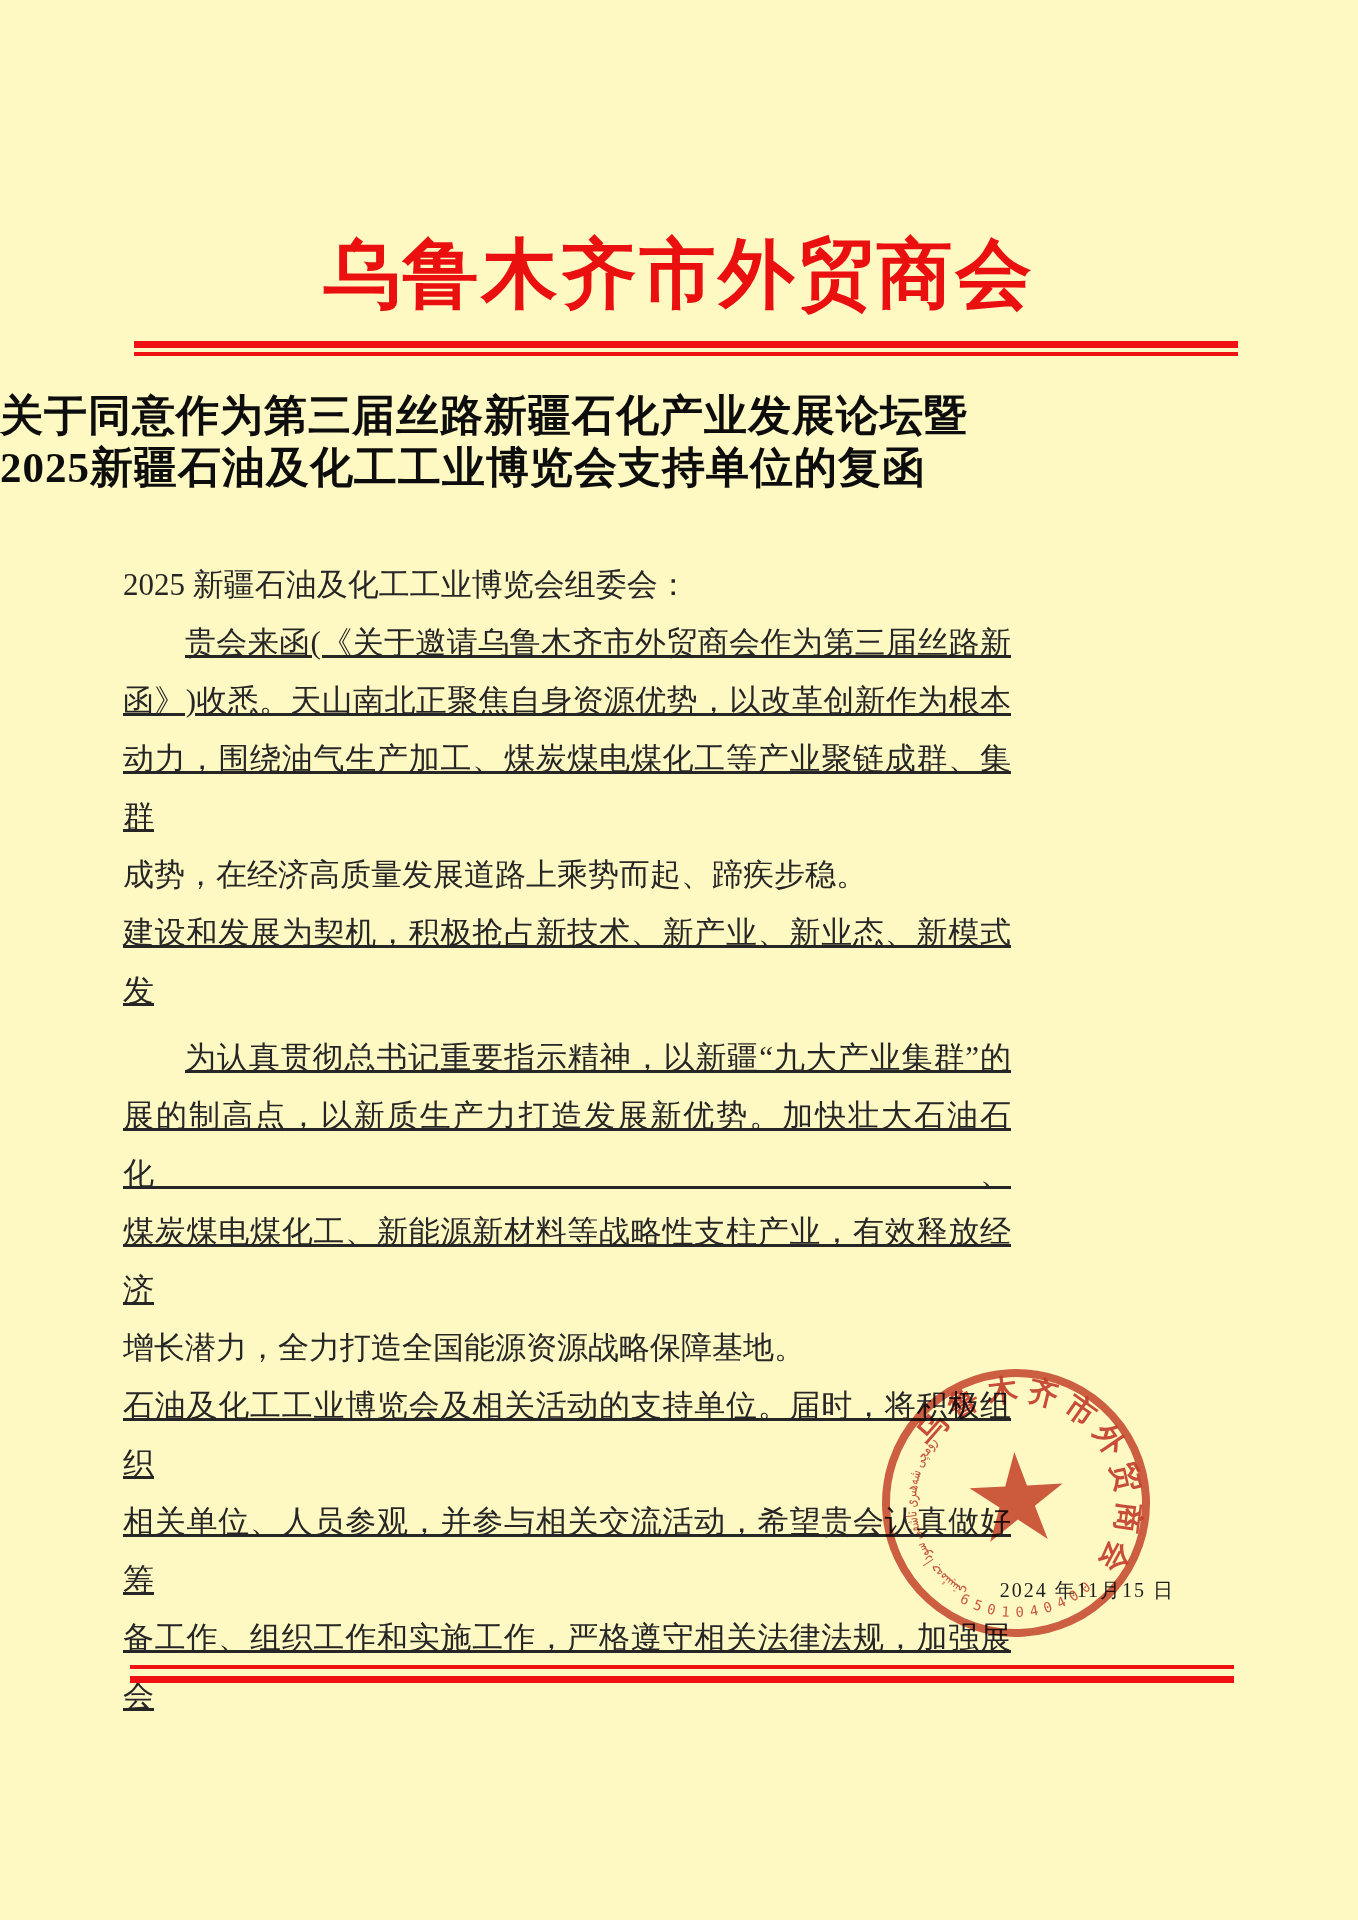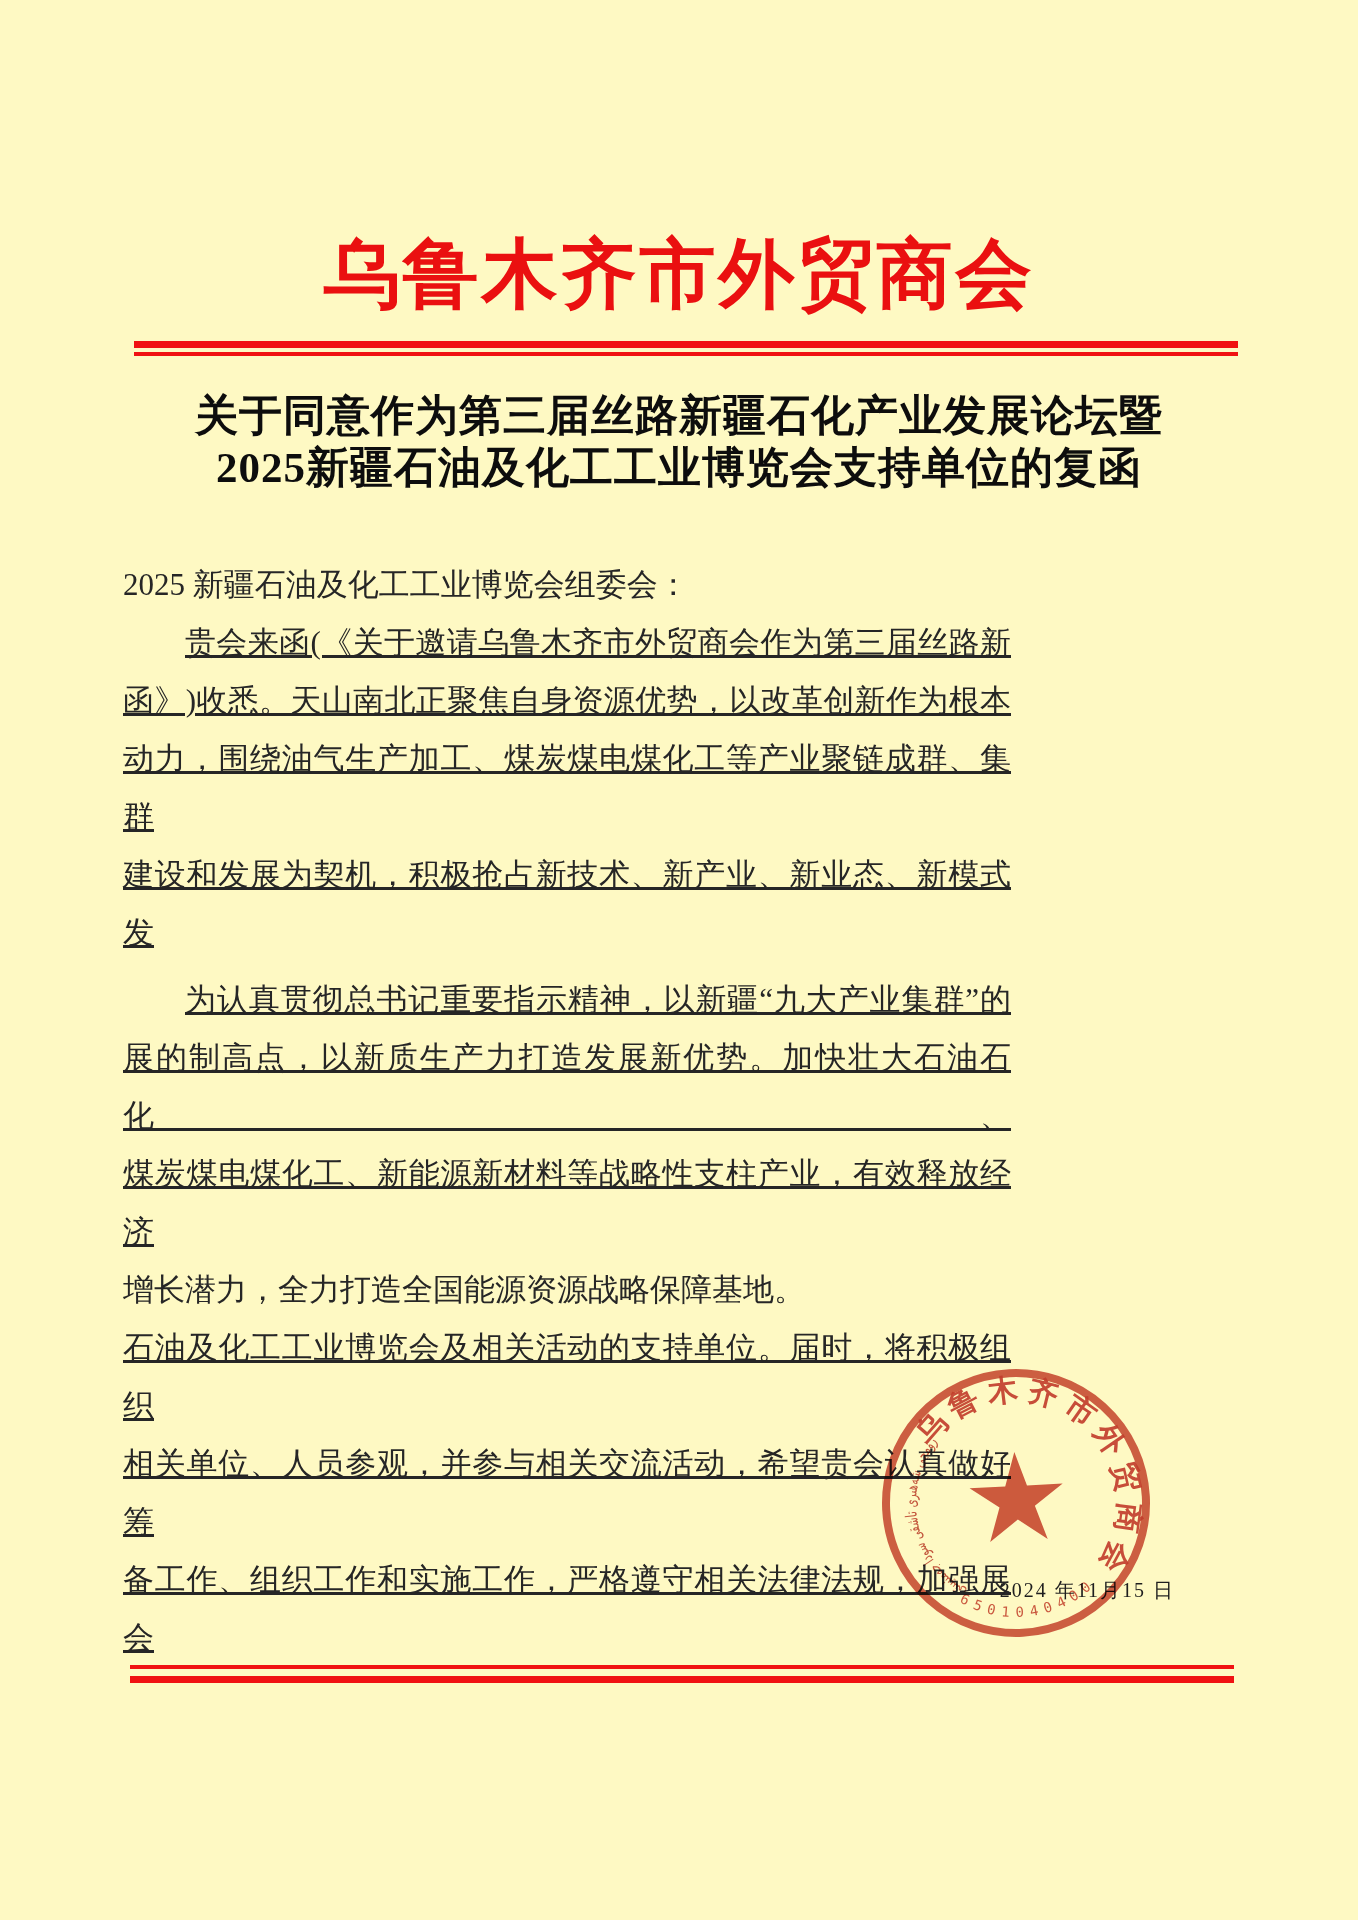--- a/index.html
+++ b/index.html
@@ -11,21 +11,21 @@
     position:absolute;top:228px;left:0;width:100%;
     text-align:center;font-size:76px;font-weight:bold;
     color:#ea1010;letter-spacing:3px;line-height:92px;white-space:nowrap;
   }
   .rule{position:absolute;left:134px;width:1104px;background:#f01212;}
   .rule-top-thick{top:341px;height:7px;}
   .rule-top-thin{top:352px;height:4px;}
   .rule-bottom-thin{top:1665px;height:4px;left:130px;}
   .rule-bottom-thick{top:1676px;height:7px;left:130px;}
   .doc-title{
-    position:absolute;top:390px;left:0;width:100%;text-align:center;
+    position:absolute;top:390px;left:0;width:100%;text-align:left;
     font-size:43px;font-weight:bold;color:#0d0d0d;line-height:52px;
     letter-spacing:1px;white-space:nowrap;
   }
   .body-block{
     position:absolute;top:556px;left:123px;width:888px;
     font-size:31px;color:#262626;line-height:58px;
     font-family:"Liberation Serif","DejaVu Serif",serif;
   }
   .line{white-space:nowrap;}
   .line.fill{white-space:normal;text-align:justify;text-align-last:justify;text-decoration:underline;}
@@ -54,20 +54,21 @@
   <div class="doc-title">
     <div>关于同意作为第三届丝路新疆石化产业发展论坛暨</div>
     <div>2025新疆石油及化工工业博览会支持单位的复函</div>
   </div>
 
   <div class="body-block">
     <div class="line">2025 新疆石油及化工工业博览会组委会：</div>
     <div class="line fill indent">贵会来函(《关于邀请乌鲁木齐市外贸商会作为第三届丝路新</div>
     <div class="line fill">函》)收悉。天山南北正聚焦自身资源优势，以改革创新作为根本</div>
     <div class="line fill">动力，围绕油气生产加工、煤炭煤电煤化工等产业聚链成群、集群</div>
+    <div class="line">成势，在经济高质量发展道路上乘势而起、蹄疾步稳。</div>
     <div class="line fill">建设和发展为契机，积极抢占新技术、新产业、新业态、新模式发</div>
     <div class="line fill indent para">为认真贯彻总书记重要指示精神，以新疆“九大产业集群”的</div>
     <div class="line fill">展的制高点，以新质生产力打造发展新优势。加快壮大石油石化、</div>
     <div class="line fill">煤炭煤电煤化工、新能源新材料等战略性支柱产业，有效释放经济</div>
     <div class="line">增长潜力，全力打造全国能源资源战略保障基地。</div>
     <div class="line fill">石油及化工工业博览会及相关活动的支持单位。届时，将积极组织</div>
     <div class="line fill">相关单位、人员参观，并参与相关交流活动，希望贵会认真做好筹</div>
     <div class="line fill">备工作、组织工作和实施工作，严格遵守相关法律法规，加强展会</div>
 
   </div>

